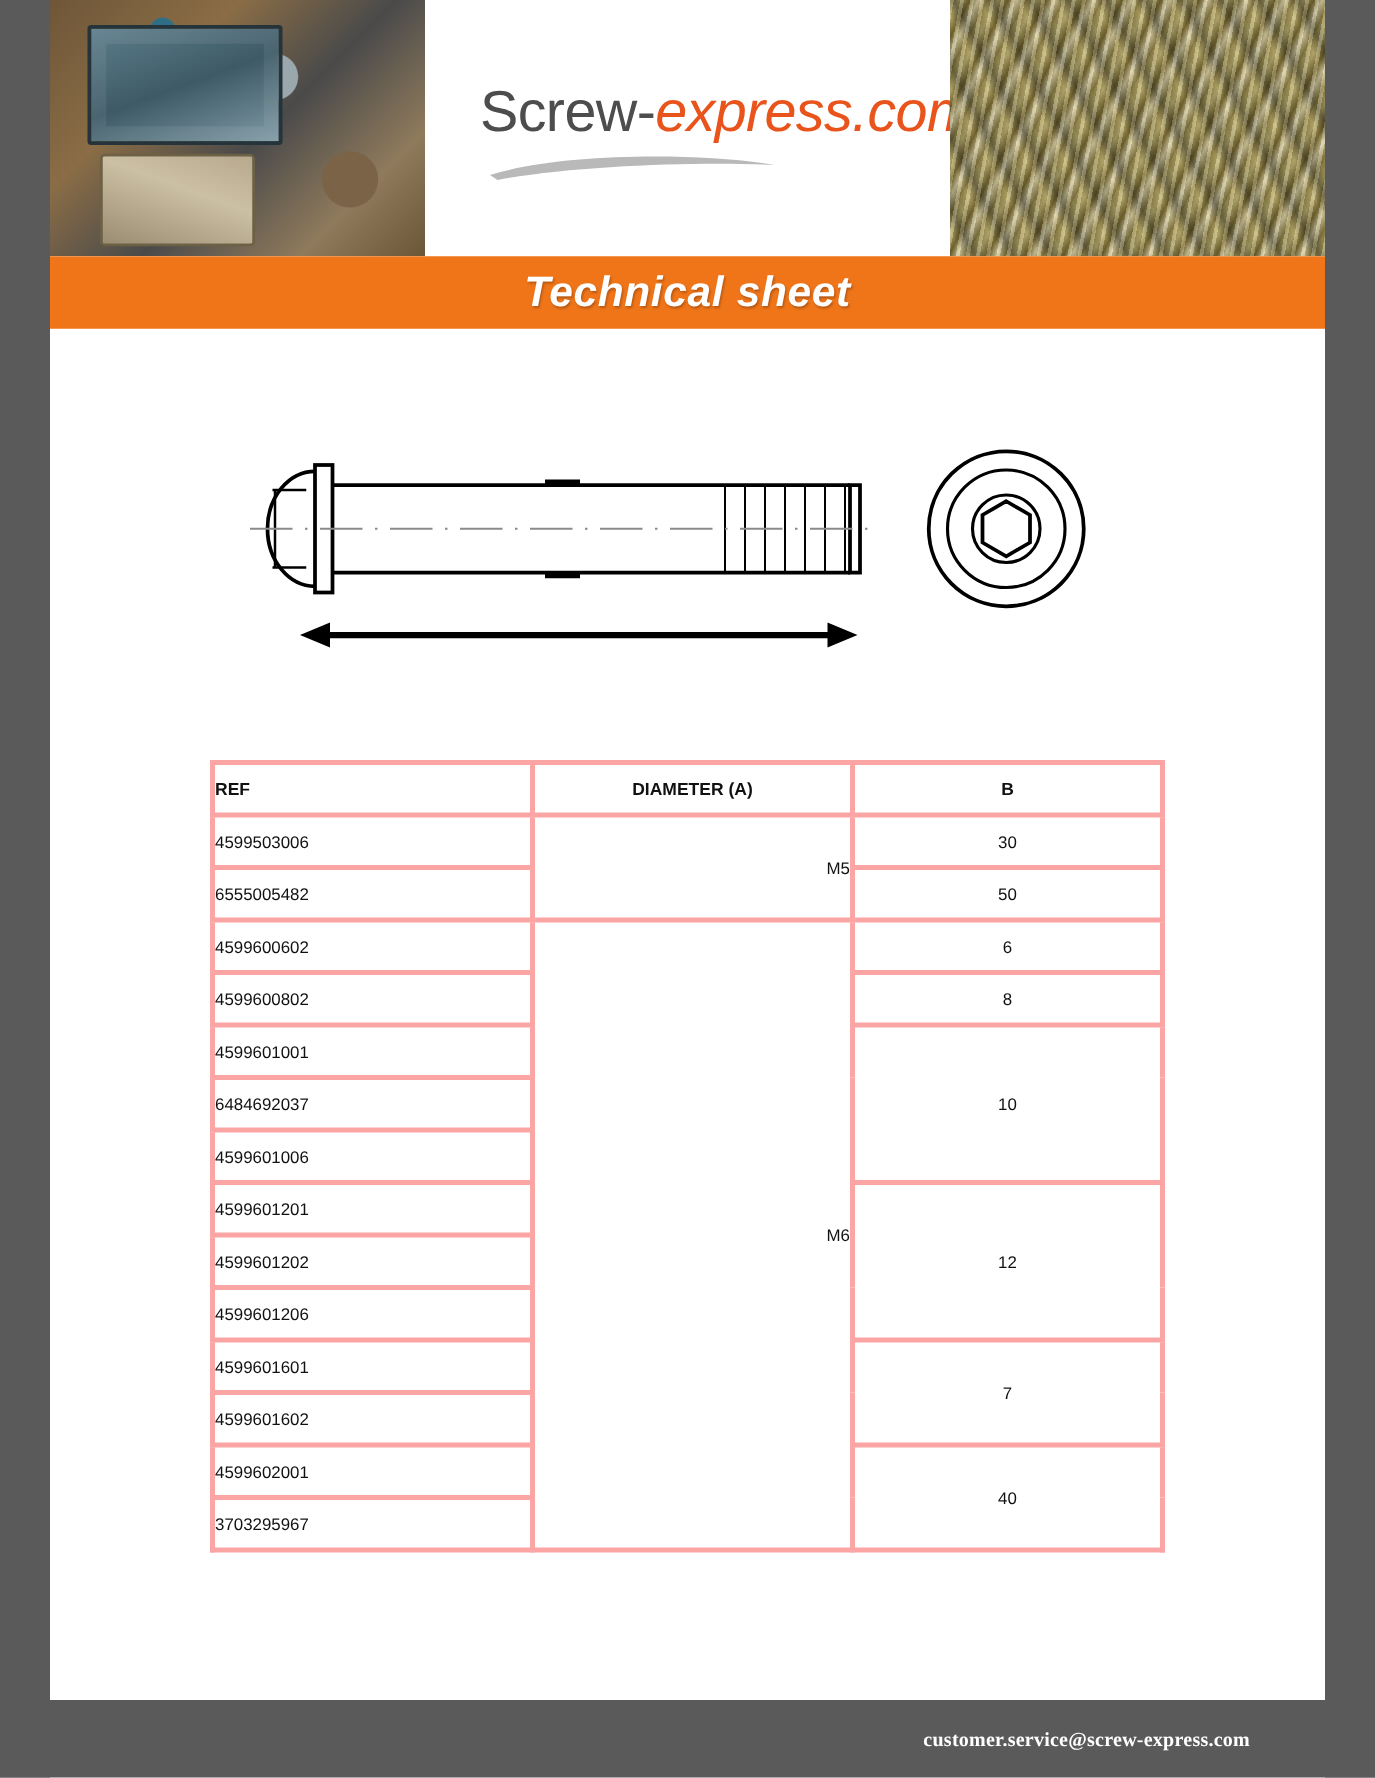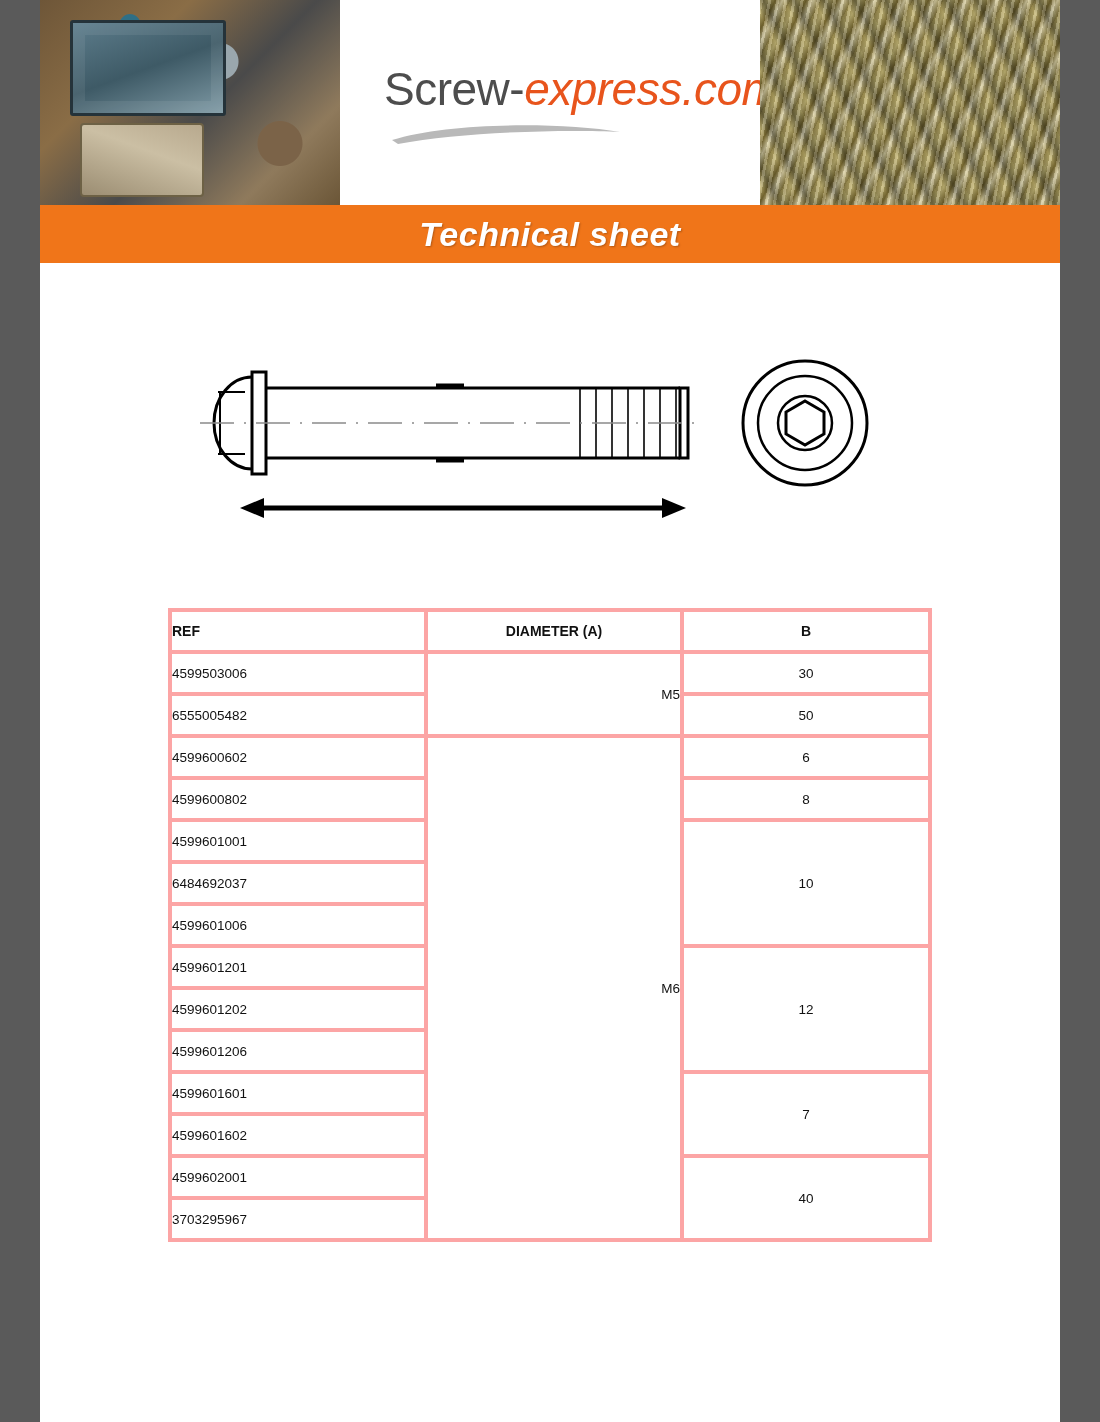--- a/index.html
+++ b/index.html
@@ -379,14 +379,17 @@
             <td class="cell-b" rowspan="2">40</td>
           </tr>
           <tr>
             <td class="cell-ref">3703295967</td>
           </tr>
         </tbody>
     </table>
   </div>
 
   <div class="footer-white"></div>
+  <div class="footer-band">
+    <div class="footer-email">customer.service@screw-express.com</div>
+  </div>
 
 </div>
 
 </body></html>

